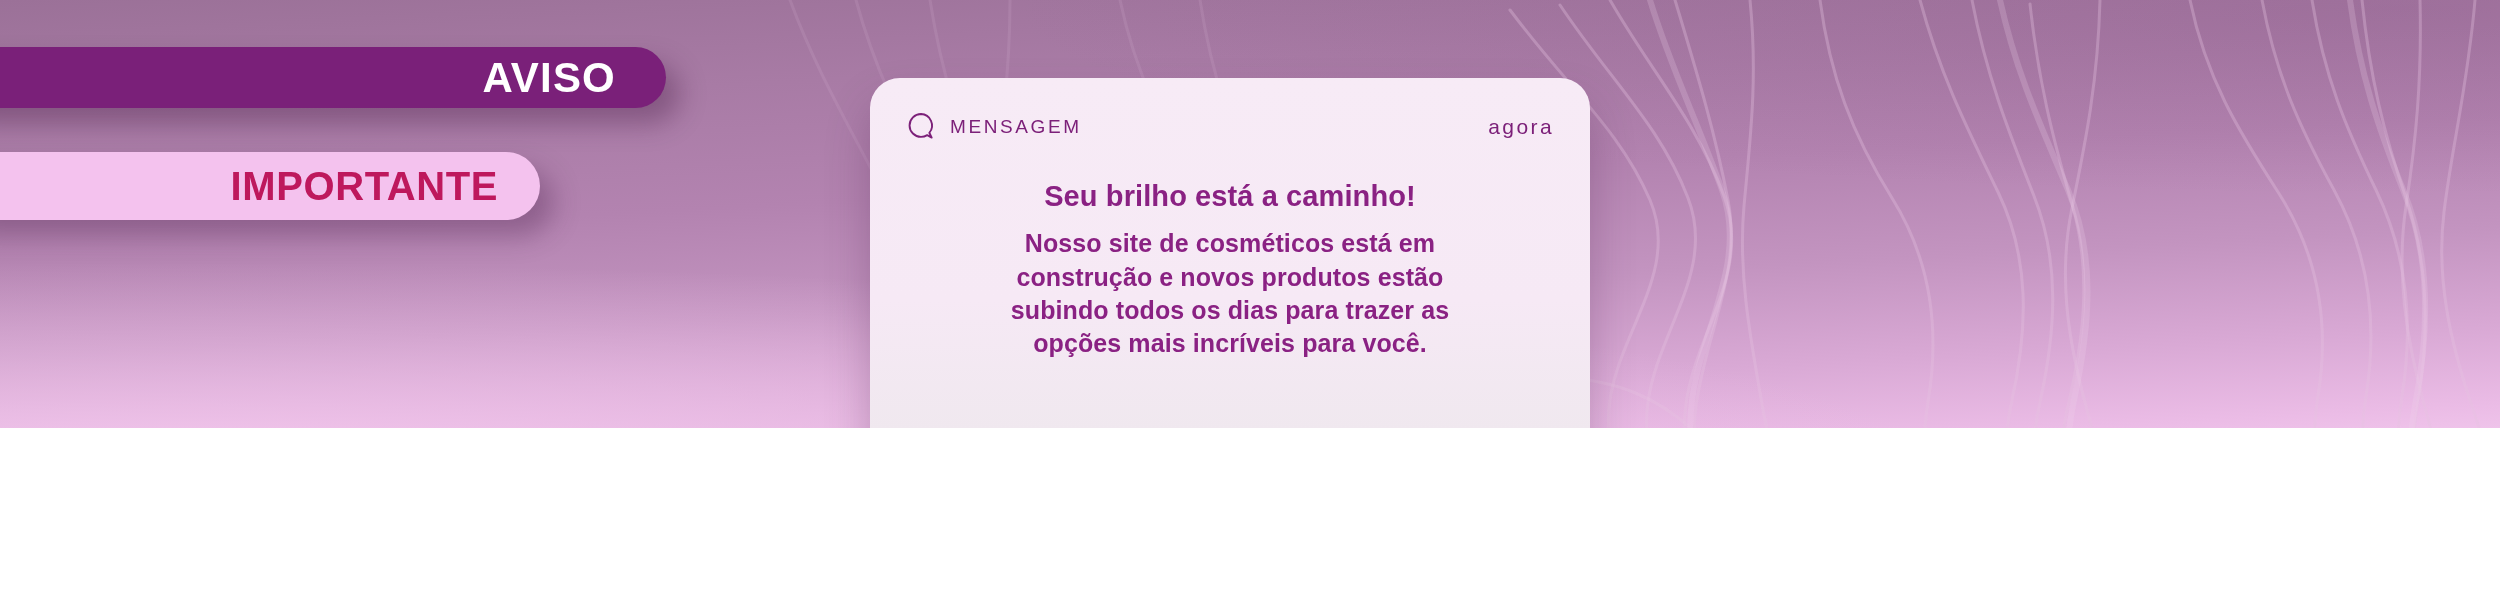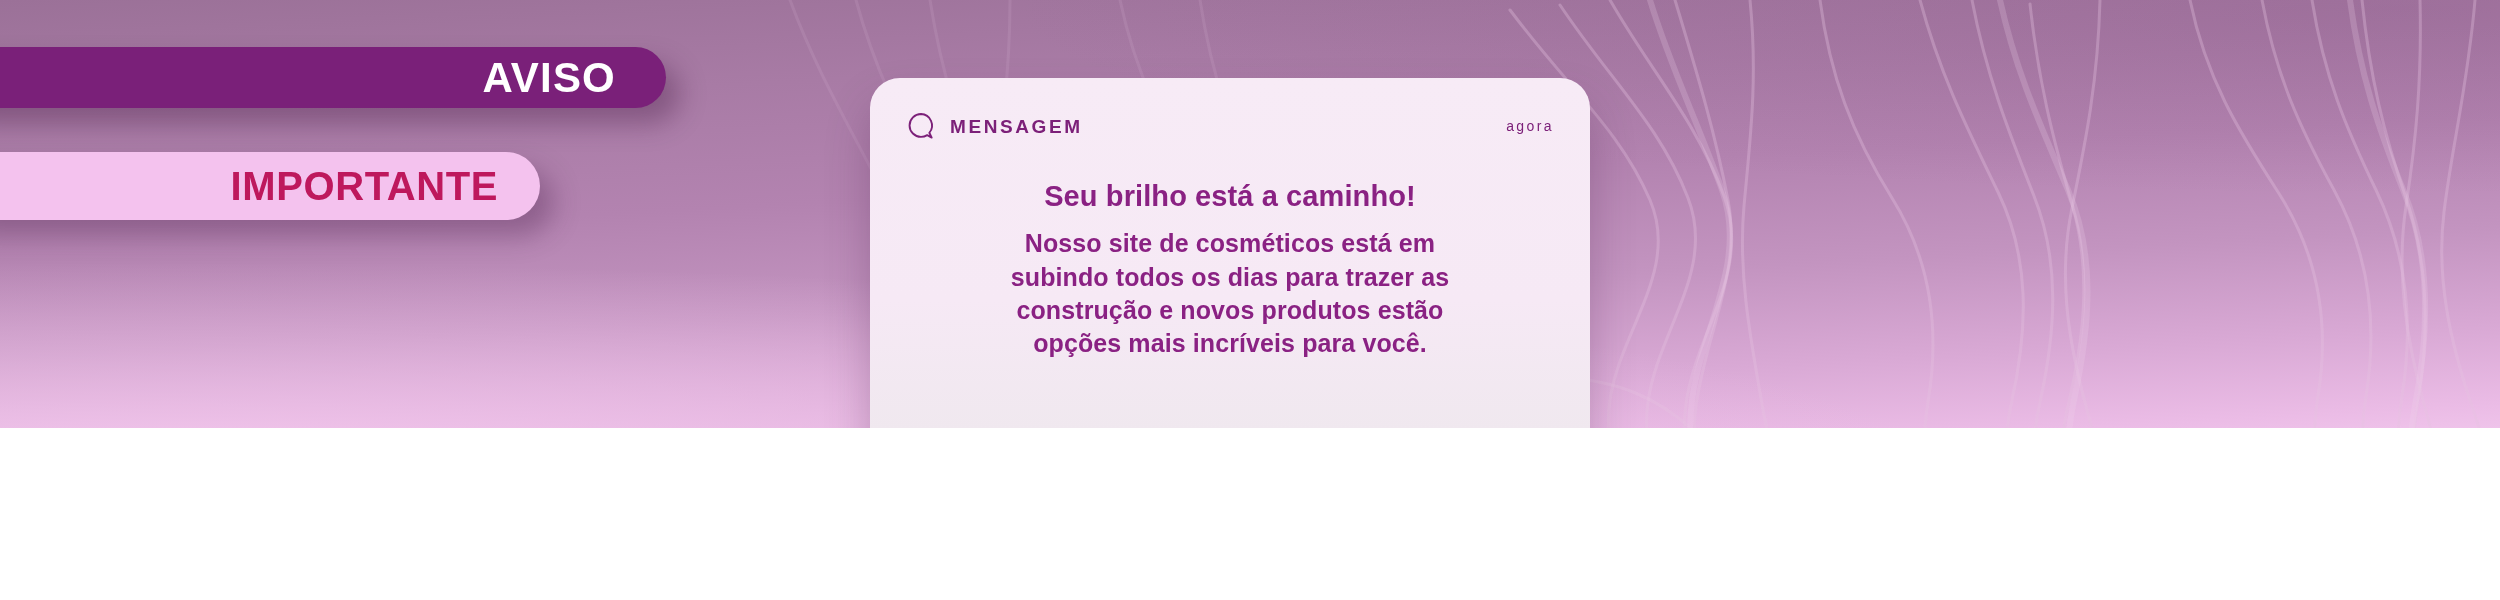--- a/index.html
+++ b/index.html
@@ -134,28 +134,28 @@
   }
   .chat-icon {
     width: 30px;
     height: 30px;
     display: block;
     flex: 0 0 auto;
   }
   .card-kicker {
     color: #7C2079;
     font-size: 19px;
-    font-weight: 700;
+    font-weight: 400;
     letter-spacing: 2.6px;
     line-height: 1;
     white-space: nowrap;
   }
   .card-time {
     color: #7C2079;
-    font-size: 14px;
+    font-size: 21px;
     font-weight: 400;
     letter-spacing: 2.4px;
     line-height: 1;
     white-space: nowrap;
   }
 
   .card-body {
     flex: 1 1 auto;
     display: flex;
     flex-direction: column;
@@ -248,21 +248,21 @@
         </svg>
         <span class="card-kicker">MENSAGEM</span>
       </div>
       <span class="card-time">agora</span>
     </div>
 
     <div class="card-body">
       <div class="card-headline">Seu brilho está a caminho!</div>
       <div class="card-message">
         <span class="msg-line">Nosso site de cosméticos está em</span>
+        <span class="msg-line">construção e novos produtos estão</span>
         <span class="msg-line">subindo todos os dias para trazer as</span>
-        <span class="msg-line">construção e novos produtos estão</span>
         <span class="msg-line">opções mais incríveis para você.</span>
       </div>
     </div>
 
   </div>
 
 </div>
 
 </body></html>

